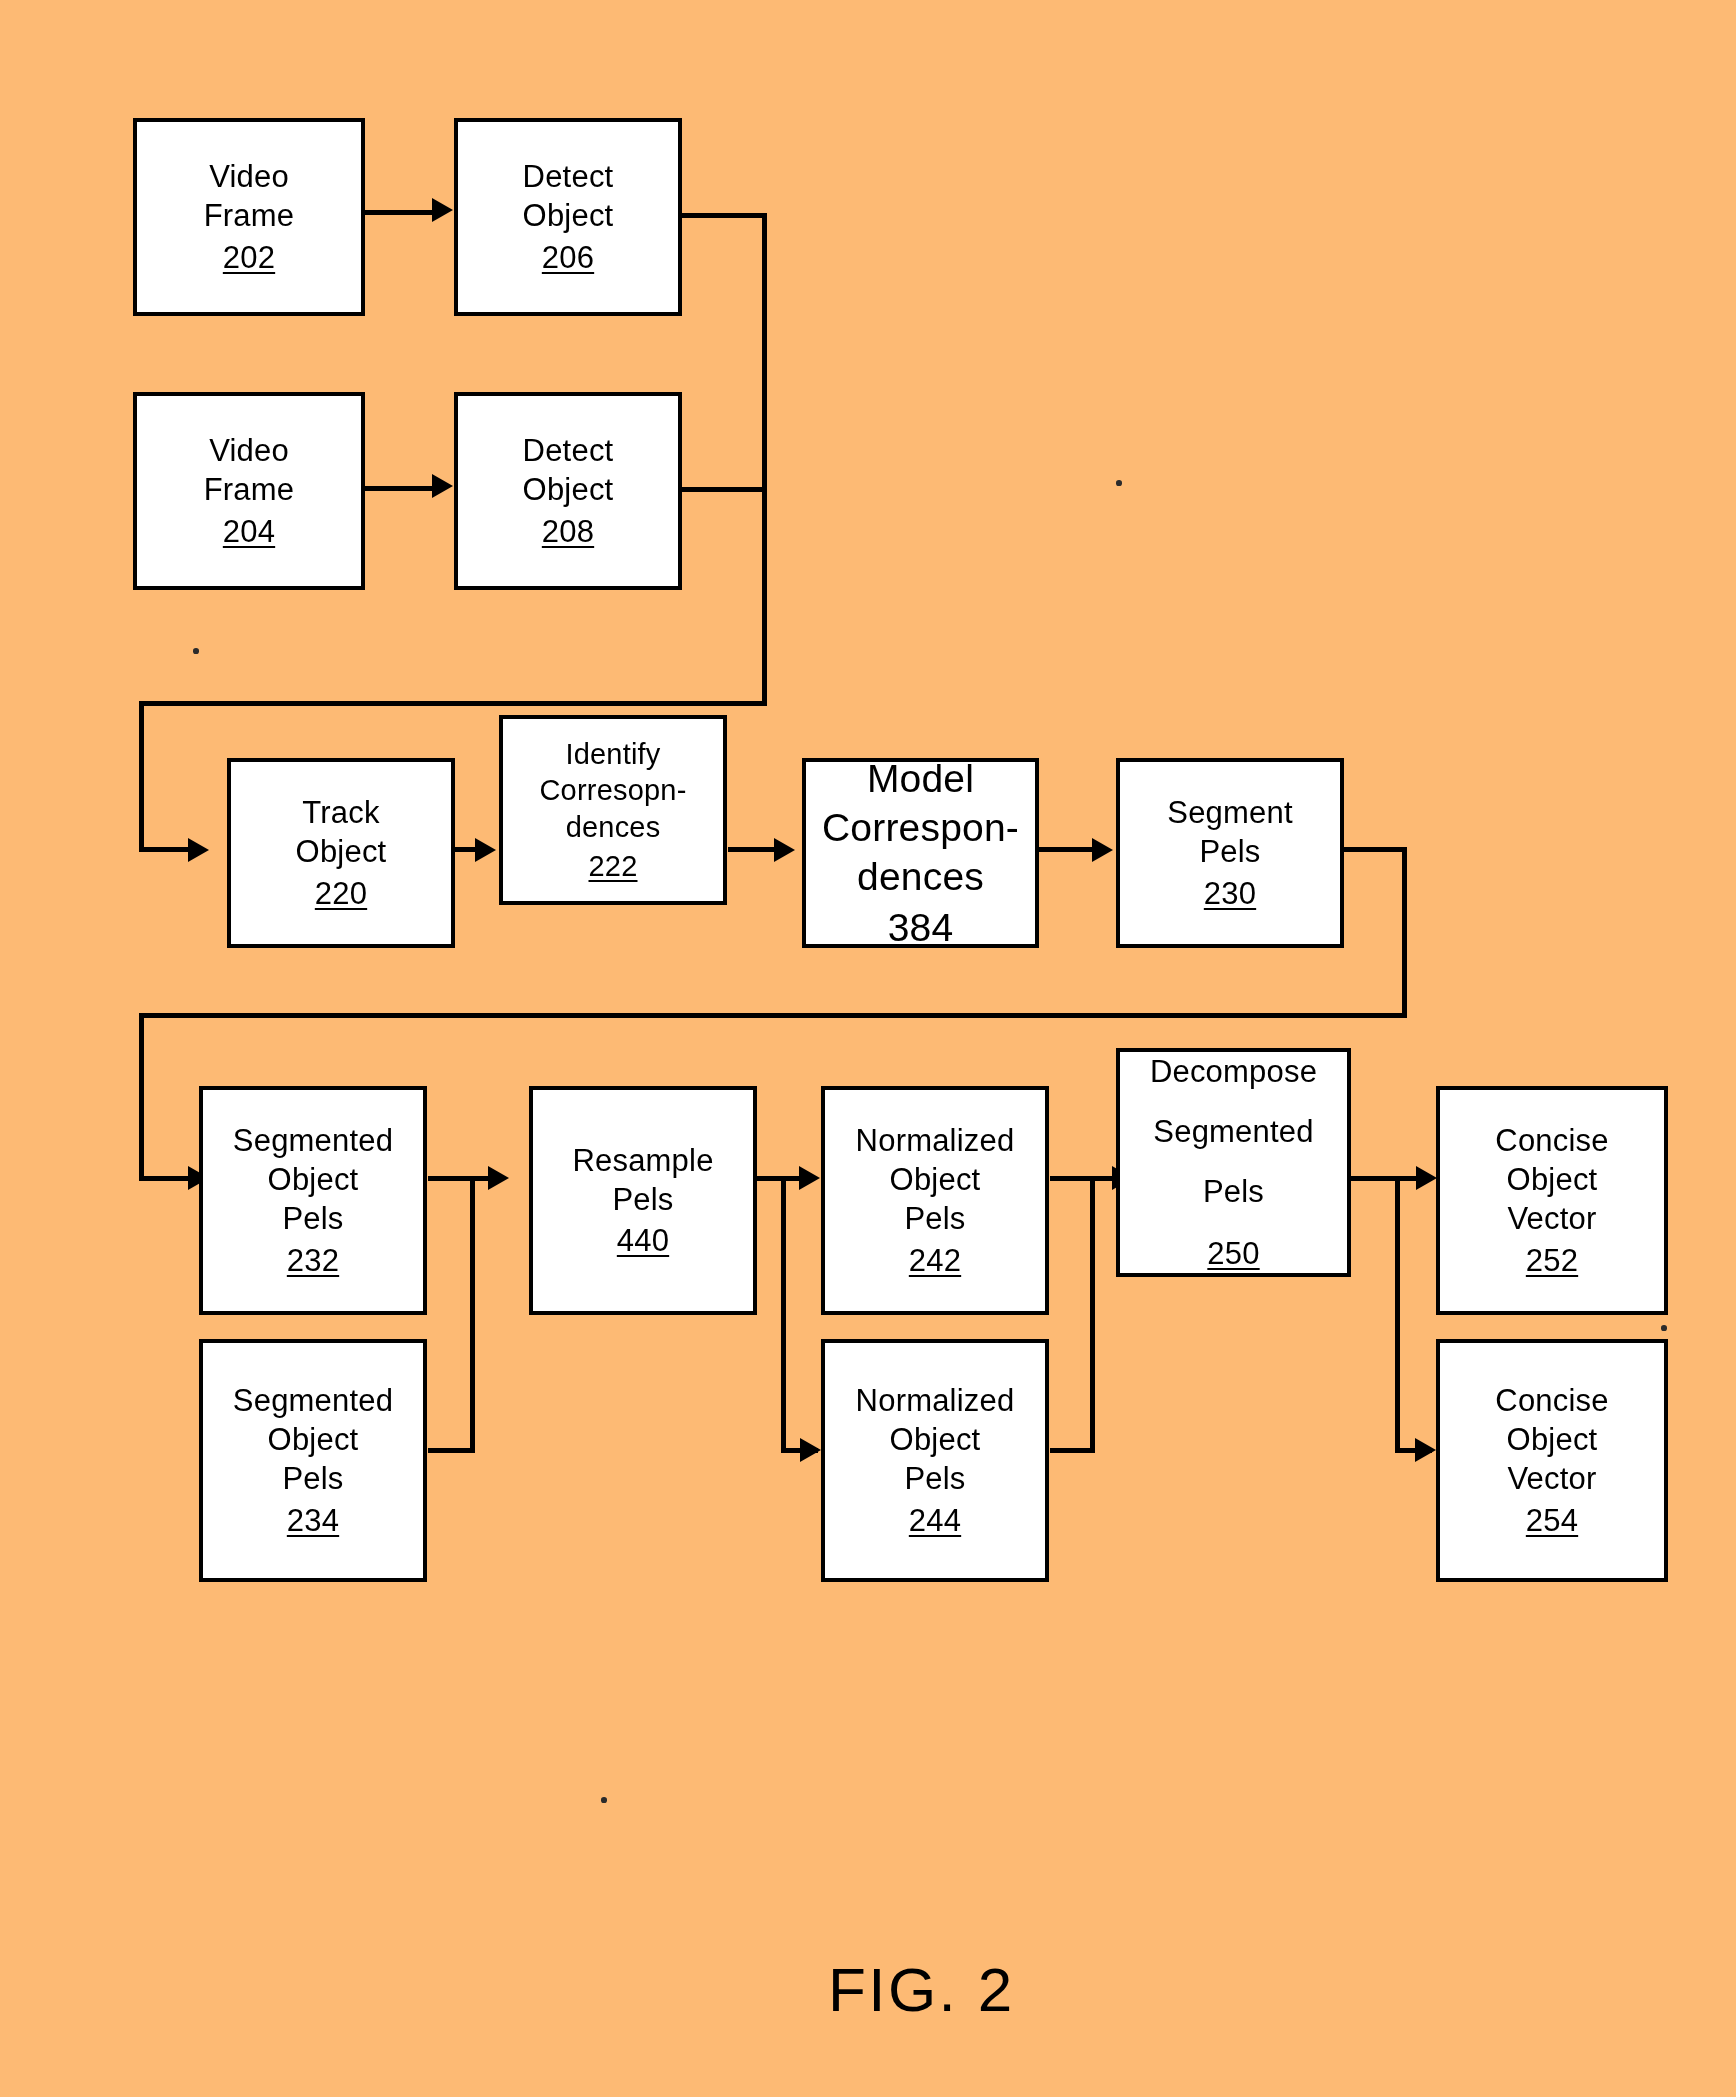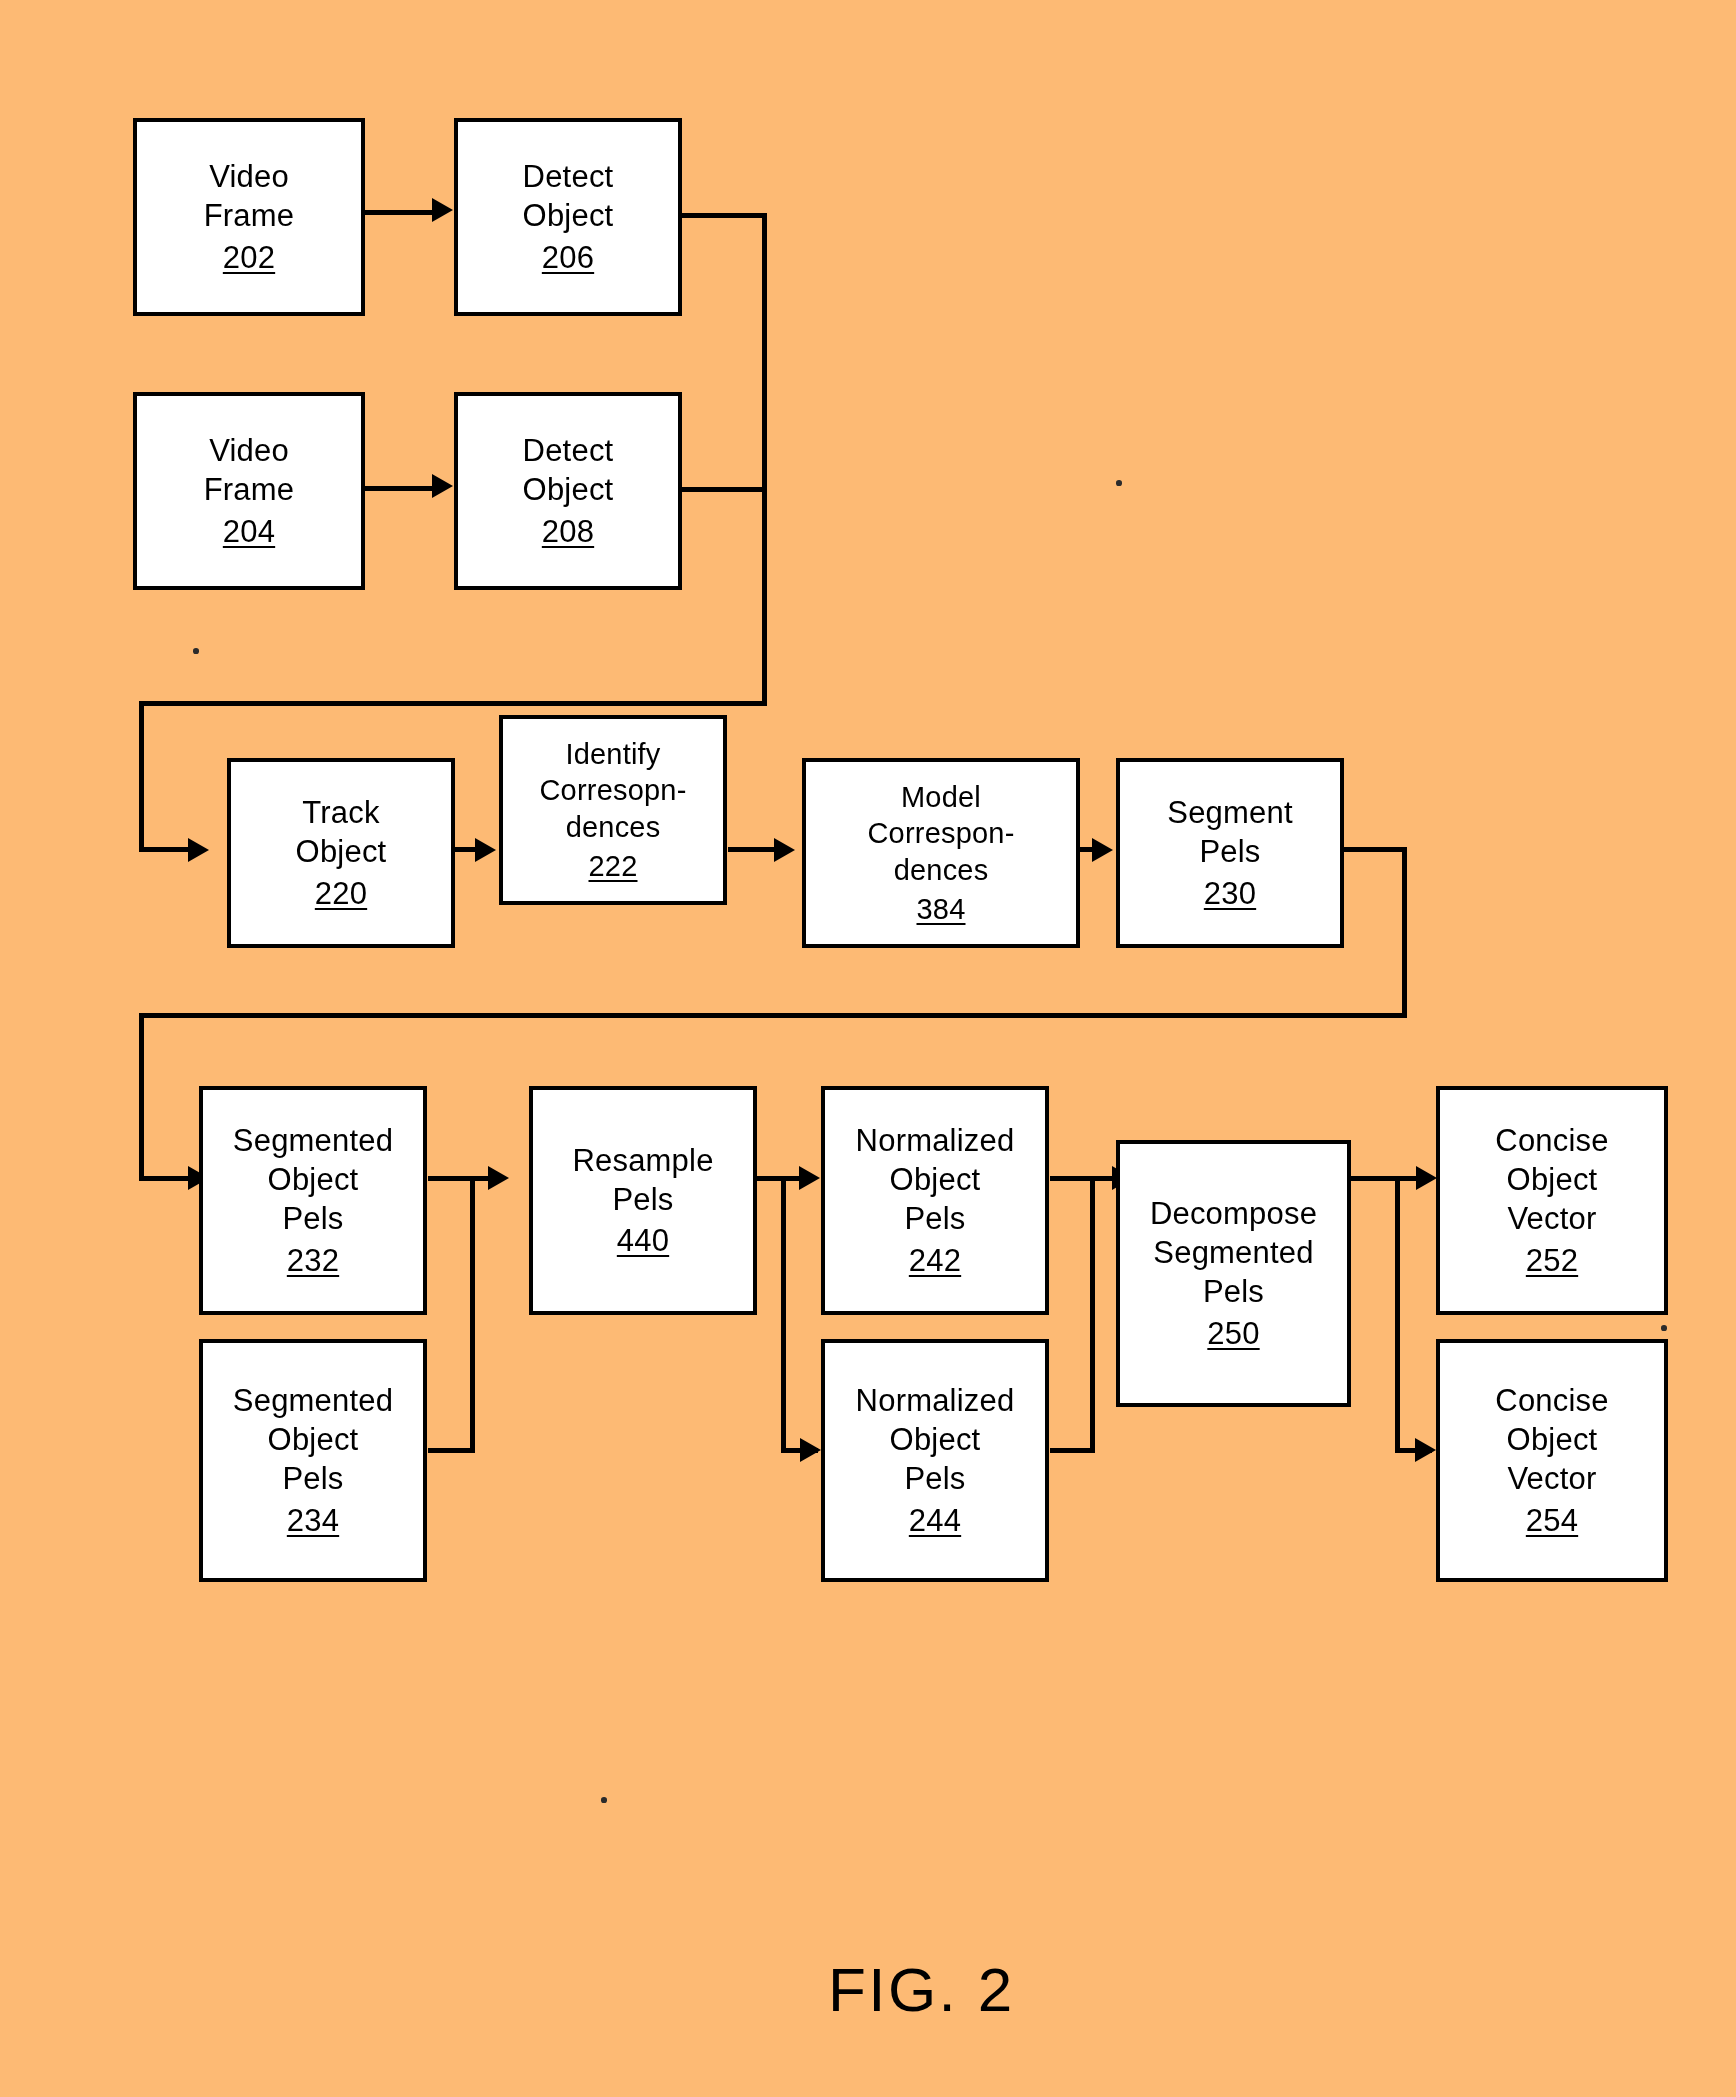--- a/index.html
+++ b/index.html
@@ -138,21 +138,21 @@
   <div class="node" style="left:499px; top:715px; width:228px; height:190px; font-size:29px;">
     <span class="ln">Identify</span>
     <span class="ln">Corresopn-</span>
     <span class="ln">dences</span>
     <span class="ref">222</span>
   </div>
 
   <div class="wire h" style="left:728px; top:847px; width:50px;"></div>
   <div class="arrow right" style="left:774px; top:838px;"></div>
 
-  <div class="node" style="left:802px; top:758px; width:278px; height:190px; font-size:29px;">
+  <div class="node" style="left:802px; top:758px; width:237px; height:190px; font-size:39px;">
     <span class="ln">Model</span>
     <span class="ln">Correspon-</span>
     <span class="ln">dences</span>
     <span class="ref">384</span>
   </div>
 
   <div class="wire h" style="left:1039px; top:847px; width:58px;"></div>
   <div class="arrow right" style="left:1092px; top:838px;"></div>
 
   <div class="node" style="left:1116px; top:758px; width:228px; height:190px;">
@@ -190,21 +190,21 @@
   <div class="node" style="left:821px; top:1086px; width:228px; height:229px;">
     <span class="ln">Normalized</span>
     <span class="ln">Object</span>
     <span class="ln">Pels</span>
     <span class="ref">242</span>
   </div>
 
   <div class="wire h" style="left:1050px; top:1176px; width:66px;"></div>
   <div class="arrow right" style="left:1112px; top:1166px;"></div>
 
-  <div class="node" style="left:1116px; top:1140px; width:235px; height:267px;">
+  <div class="node" style="left:1116px; top:1048px; width:235px; height:229px;justify-content:space-between;">
     <span class="ln">Decompose</span>
     <span class="ln">Segmented</span>
     <span class="ln">Pels</span>
     <span class="ref">250</span>
   </div>
 
   <div class="wire h" style="left:1351px; top:1176px; width:70px;"></div>
   <div class="arrow right" style="left:1416px; top:1166px;"></div>
 
   <div class="node" style="left:1436px; top:1086px; width:232px; height:229px;">

